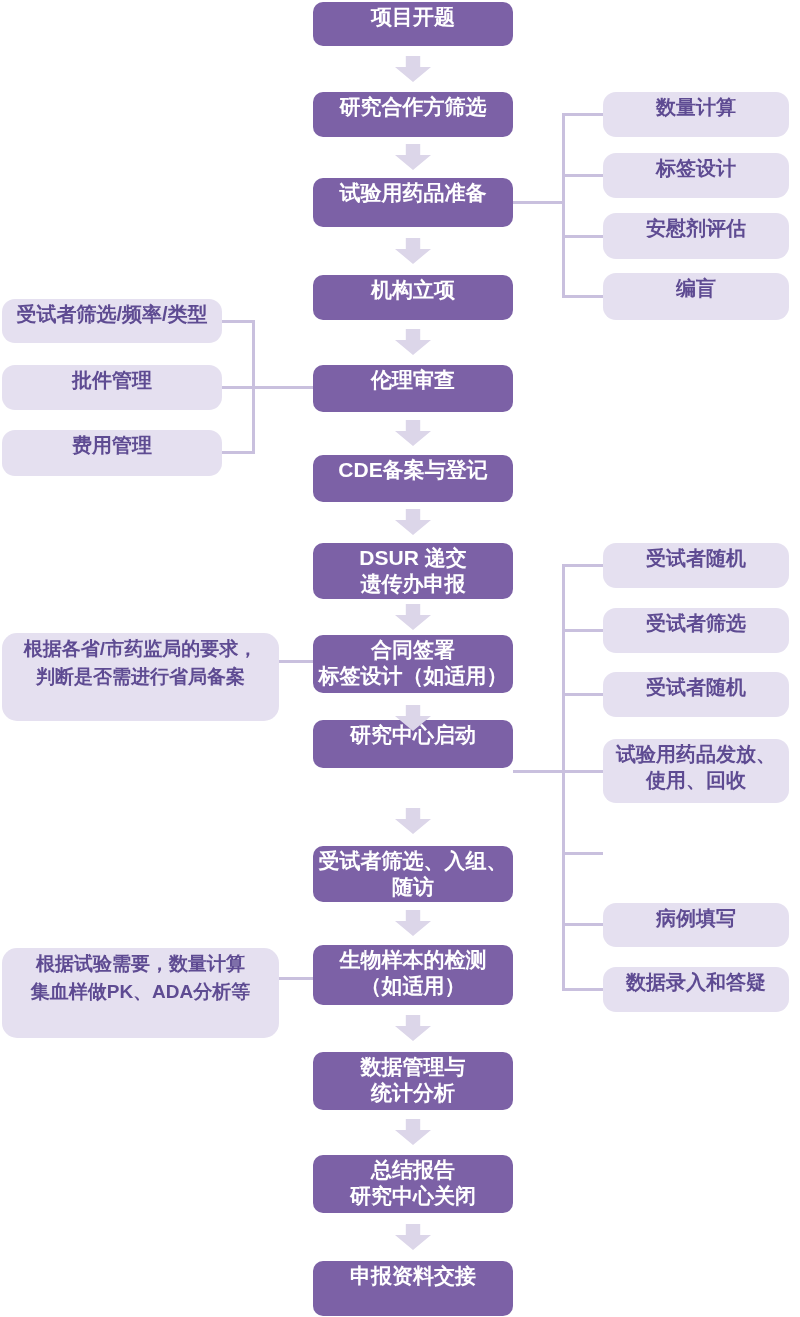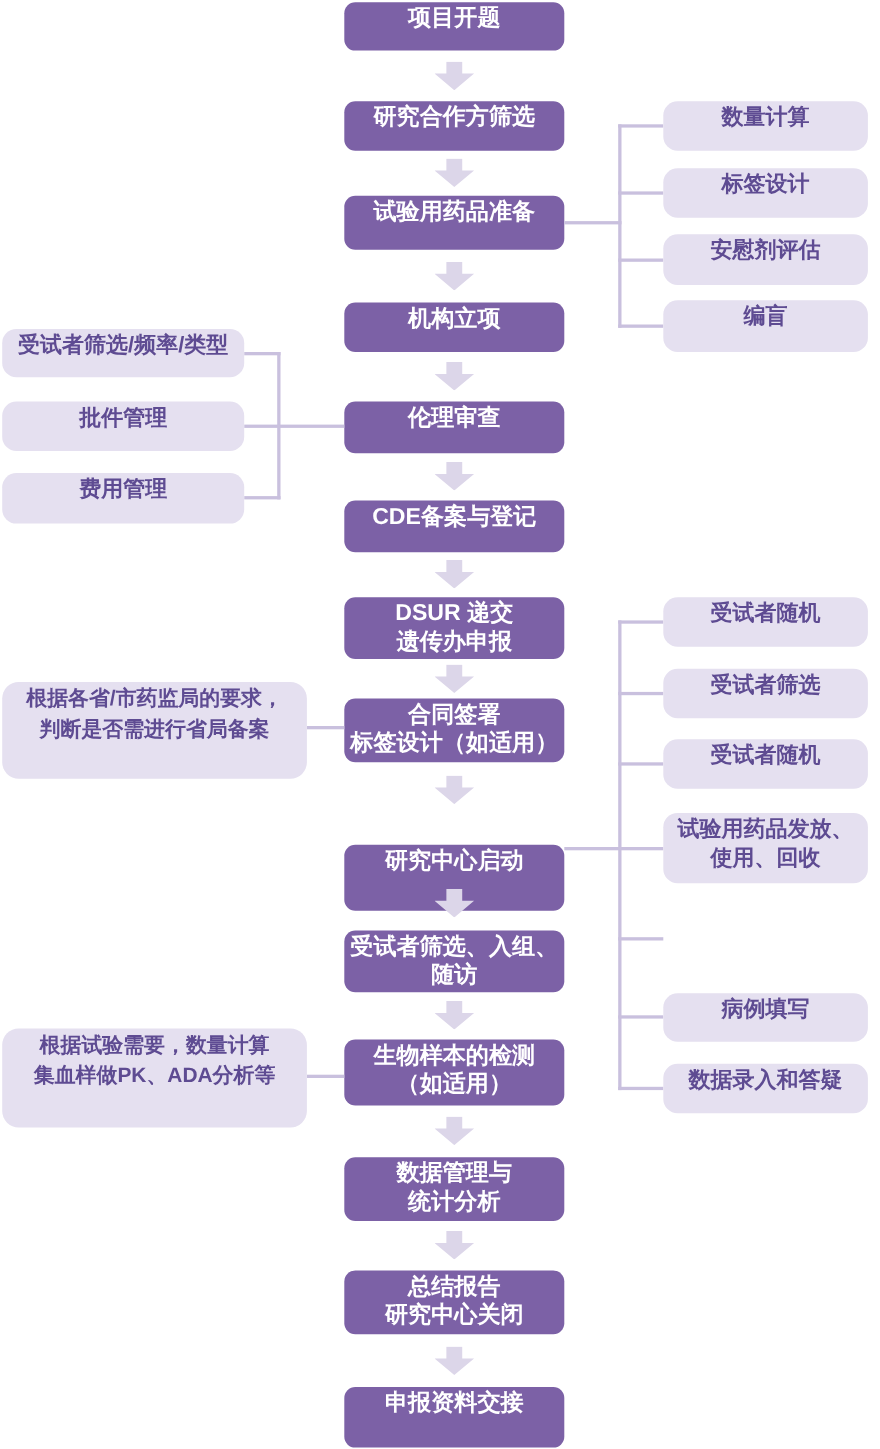--- a/index.html
+++ b/index.html
@@ -5,21 +5,21 @@
   html,body{margin:0;padding:0;background:#fff;}
   body{font-family:"Liberation Sans","DejaVu Sans",sans-serif;}
   .canvas{position:relative;width:800px;height:1317px;background:#fff;overflow:hidden;}
   .node{position:absolute;display:flex;flex-direction:column;align-items:center;justify-content:flex-start;
         text-align:center;box-sizing:border-box;padding:2px 4px;}
   .main{left:313px;width:200px;background:#7C61A6;color:#ffffff;border-radius:10px;
         font-size:21px;font-weight:600;line-height:1.25;}
   .side{background:#E5E0F0;color:#5E4B92;border-radius:13px;font-size:20px;font-weight:600;line-height:1.3;}
   .right{left:603px;width:186px;}
   .leftbox{left:2px;width:220px;}
-  .note{left:2px;width:277px;font-size:19px;border-radius:15px;line-height:1.45;}
+  .note{left:2px;width:277px;font-size:19px;border-radius:15px;line-height:1.45;margin-top:13px;}
   .hline{position:absolute;height:3px;background:#C9C0DE;}
   .vline{position:absolute;width:3px;background:#C9C0DE;}
   .arrow{position:absolute;left:395px;width:36px;height:26px;background:#DCD6E9;
          clip-path:polygon(30% 0,70% 0,70% 42%,100% 42%,50% 100%,0 42%,30% 42%);}
   .ln{display:block;}
 </style>
 </head>
 <body>
 
 <div class="canvas">
@@ -43,21 +43,21 @@
     <span class="ln">CDE备案与登记</span>
   </div>
   <div class="node main" style="top:543px;height:56px">
     <span class="ln">DSUR 递交</span>
     <span class="ln">遗传办申报</span>
   </div>
   <div class="node main" style="top:635px;height:58px">
     <span class="ln">合同签署</span>
     <span class="ln">标签设计（如适用）</span>
   </div>
-  <div class="node main" style="top:768px;height:60px">
+  <div class="node main" style="top:720px;height:48px">
     <span class="ln">研究中心启动</span>
   </div>
   <div class="node main" style="top:846px;height:56px">
     <span class="ln">受试者筛选、入组、</span>
     <span class="ln">随访</span>
   </div>
   <div class="node main" style="top:945px;height:60px">
     <span class="ln">生物样本的检测</span>
     <span class="ln">（如适用）</span>
   </div>

